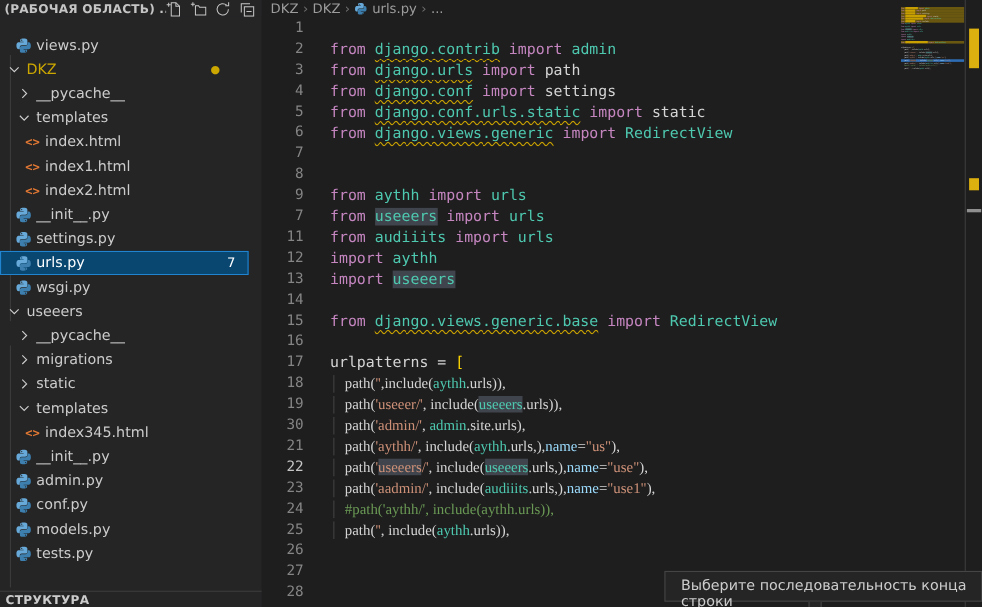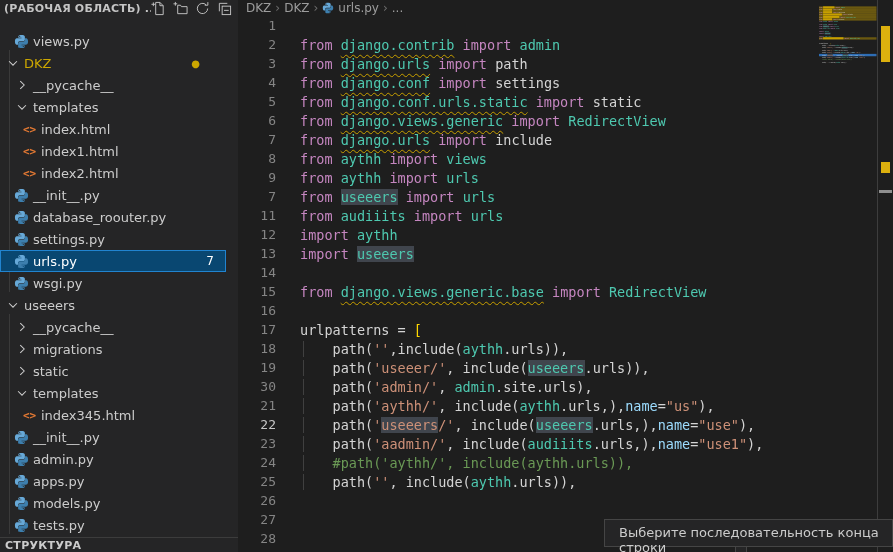--- a/index.html
+++ b/index.html
@@ -49,21 +49,21 @@
   #breadcrumb .bc-item { cursor:pointer; display:flex; align-items:center; gap:4px; }
 
   #code { position:absolute; top:16px; left:0; right:74px;
           font-family:"DejaVu Sans Mono", monospace; font-size:13.5px; }
   .code-line { height:19px; display:flex; align-items:center; }
   .ln { width:38px; min-width:38px; text-align:right; color:#858585; font-size:13px; }
   .ln.cur { color:#c6c6c6; }
   .lc { padding-left:24px; white-space:pre; color:#d4d4d4;text-align:right; }
   .code-line.gd .lc { background-image:linear-gradient(#404040,#404040);
                       background-size:1px 19px; background-position:27px 0;
-                      background-repeat:no-repeat; }
+                      background-repeat:no-repeat;font-family:Liberation Serif, serif; }
   .tok-k { color:#c586c0; }
   .tok-m { color:#4ec9b0; }
   .tok-s { color:#ce9178; }
   .tok-a { color:#9cdcfe; }
   .tok-c { color:#6a9955; }
   .tok-b { color:#ffd700; }
   .tok-w { text-decoration:underline; text-decoration-style:wavy;
            text-decoration-color:#c8a000; text-decoration-thickness:1px;
            text-underline-offset:3.5px; }
   .tok-h { background:#40454d; }
@@ -186,29 +186,20 @@
           </span>
           <span class="lbl">__init__.py</span>
         </div>
         <div class="trow lvl1">
           <span class="slot">
             <svg width="15" height="15" viewBox="0 0 32 32">
               <path fill="#67a9d8" d="M15.9 2c-7 0-6.6 3-6.6 3v3.2h6.7v1H6.7S2 8.6 2 15.8s4.1 7 4.1 7h2.4v-3.3s-.1-4.1 4-4.1h6.8s3.9.1 3.9-3.7V5.8S23.8 2 15.9 2zM12.2 4.1a1.2 1.2 0 1 1 0 2.4 1.2 1.2 0 0 1 0-2.4z"></path>
               <path fill="#3d7fae" d="M16.1 30c7 0 6.6-3 6.6-3v-3.2H16v-1h9.3S30 23.4 30 16.2s-4.1-7-4.1-7h-2.4v3.3s.1 4.1-4 4.1h-6.8s-3.9-.1-3.9 3.7v6.9S8.2 30 16.1 30zM19.8 27.9a1.2 1.2 0 1 1 0-2.4 1.2 1.2 0 0 1 0 2.4z"></path>
             </svg>
           </span>
-          <span class="lbl">database_roouter.py</span>
-        </div>
-        <div class="trow lvl1">
-          <span class="slot">
-            <svg width="15" height="15" viewBox="0 0 32 32">
-              <path fill="#67a9d8" d="M15.9 2c-7 0-6.6 3-6.6 3v3.2h6.7v1H6.7S2 8.6 2 15.8s4.1 7 4.1 7h2.4v-3.3s-.1-4.1 4-4.1h6.8s3.9.1 3.9-3.7V5.8S23.8 2 15.9 2zM12.2 4.1a1.2 1.2 0 1 1 0 2.4 1.2 1.2 0 0 1 0-2.4z"></path>
-              <path fill="#3d7fae" d="M16.1 30c7 0 6.6-3 6.6-3v-3.2H16v-1h9.3S30 23.4 30 16.2s-4.1-7-4.1-7h-2.4v3.3s.1 4.1-4 4.1h-6.8s-3.9-.1-3.9 3.7v6.9S8.2 30 16.1 30zM19.8 27.9a1.2 1.2 0 1 1 0-2.4 1.2 1.2 0 0 1 0 2.4z"></path>
-            </svg>
-          </span>
           <span class="lbl">settings.py</span>
         </div>
         <div class="trow lvl1 sel">
           <span class="slot">
             <svg width="15" height="15" viewBox="0 0 32 32">
               <path fill="#67a9d8" d="M15.9 2c-7 0-6.6 3-6.6 3v3.2h6.7v1H6.7S2 8.6 2 15.8s4.1 7 4.1 7h2.4v-3.3s-.1-4.1 4-4.1h6.8s3.9.1 3.9-3.7V5.8S23.8 2 15.9 2zM12.2 4.1a1.2 1.2 0 1 1 0 2.4 1.2 1.2 0 0 1 0-2.4z"></path>
               <path fill="#3d7fae" d="M16.1 30c7 0 6.6-3 6.6-3v-3.2H16v-1h9.3S30 23.4 30 16.2s-4.1-7-4.1-7h-2.4v3.3s.1 4.1-4 4.1h-6.8s-3.9-.1-3.9 3.7v6.9S8.2 30 16.1 30zM19.8 27.9a1.2 1.2 0 1 1 0-2.4 1.2 1.2 0 0 1 0 2.4z"></path>
             </svg>
           </span>
           <span class="lbl">urls.py</span>
@@ -287,21 +278,21 @@
           </span>
           <span class="lbl">admin.py</span>
         </div>
         <div class="trow lvl1">
           <span class="slot">
             <svg width="15" height="15" viewBox="0 0 32 32">
               <path fill="#67a9d8" d="M15.9 2c-7 0-6.6 3-6.6 3v3.2h6.7v1H6.7S2 8.6 2 15.8s4.1 7 4.1 7h2.4v-3.3s-.1-4.1 4-4.1h6.8s3.9.1 3.9-3.7V5.8S23.8 2 15.9 2zM12.2 4.1a1.2 1.2 0 1 1 0 2.4 1.2 1.2 0 0 1 0-2.4z"></path>
               <path fill="#3d7fae" d="M16.1 30c7 0 6.6-3 6.6-3v-3.2H16v-1h9.3S30 23.4 30 16.2s-4.1-7-4.1-7h-2.4v3.3s.1 4.1-4 4.1h-6.8s-3.9-.1-3.9 3.7v6.9S8.2 30 16.1 30zM19.8 27.9a1.2 1.2 0 1 1 0-2.4 1.2 1.2 0 0 1 0 2.4z"></path>
             </svg>
           </span>
-          <span class="lbl">apps.py</span>
+          <span class="lbl">conf.py</span>
         </div>
         <div class="trow lvl1">
           <span class="slot">
             <svg width="15" height="15" viewBox="0 0 32 32">
               <path fill="#67a9d8" d="M15.9 2c-7 0-6.6 3-6.6 3v3.2h6.7v1H6.7S2 8.6 2 15.8s4.1 7 4.1 7h2.4v-3.3s-.1-4.1 4-4.1h6.8s3.9.1 3.9-3.7V5.8S23.8 2 15.9 2zM12.2 4.1a1.2 1.2 0 1 1 0 2.4 1.2 1.2 0 0 1 0-2.4z"></path>
               <path fill="#3d7fae" d="M16.1 30c7 0 6.6-3 6.6-3v-3.2H16v-1h9.3S30 23.4 30 16.2s-4.1-7-4.1-7h-2.4v3.3s.1 4.1-4 4.1h-6.8s-3.9-.1-3.9 3.7v6.9S8.2 30 16.1 30zM19.8 27.9a1.2 1.2 0 1 1 0-2.4 1.2 1.2 0 0 1 0 2.4z"></path>
             </svg>
           </span>
           <span class="lbl">models.py</span>
         </div>
@@ -363,25 +354,23 @@
         <div class="code-line">
           <span class="ln">5</span>
           <span class="lc"><span class="tok-k">from</span><span> </span><span class="tok-m tok-w">django.conf.urls.static</span><span> </span><span class="tok-k">import</span><span> </span><span>static</span></span>
         </div>
         <div class="code-line">
           <span class="ln">6</span>
           <span class="lc"><span class="tok-k">from</span><span> </span><span class="tok-m tok-w">django.views.generic</span><span> </span><span class="tok-k">import</span><span> </span><span class="tok-m">RedirectView</span></span>
         </div>
         <div class="code-line">
           <span class="ln">7</span>
-          <span class="lc"><span class="tok-k">from</span><span> </span><span class="tok-m tok-w">django.urls</span><span> </span><span class="tok-k">import</span><span> </span><span>include</span></span>
         </div>
         <div class="code-line">
           <span class="ln">8</span>
-          <span class="lc"><span class="tok-k">from</span><span> </span><span class="tok-m">aythh</span><span> </span><span class="tok-k">import</span><span> </span><span class="tok-m">views</span></span>
         </div>
         <div class="code-line">
           <span class="ln">9</span>
           <span class="lc"><span class="tok-k">from</span><span> </span><span class="tok-m">aythh</span><span> </span><span class="tok-k">import</span><span> </span><span class="tok-m">urls</span></span>
         </div>
         <div class="code-line">
           <span class="ln">7</span>
           <span class="lc"><span class="tok-k">from</span><span> </span><span class="tok-m tok-h">useeers</span><span> </span><span class="tok-k">import</span><span> </span><span class="tok-m">urls</span></span>
         </div>
         <div class="code-line">

